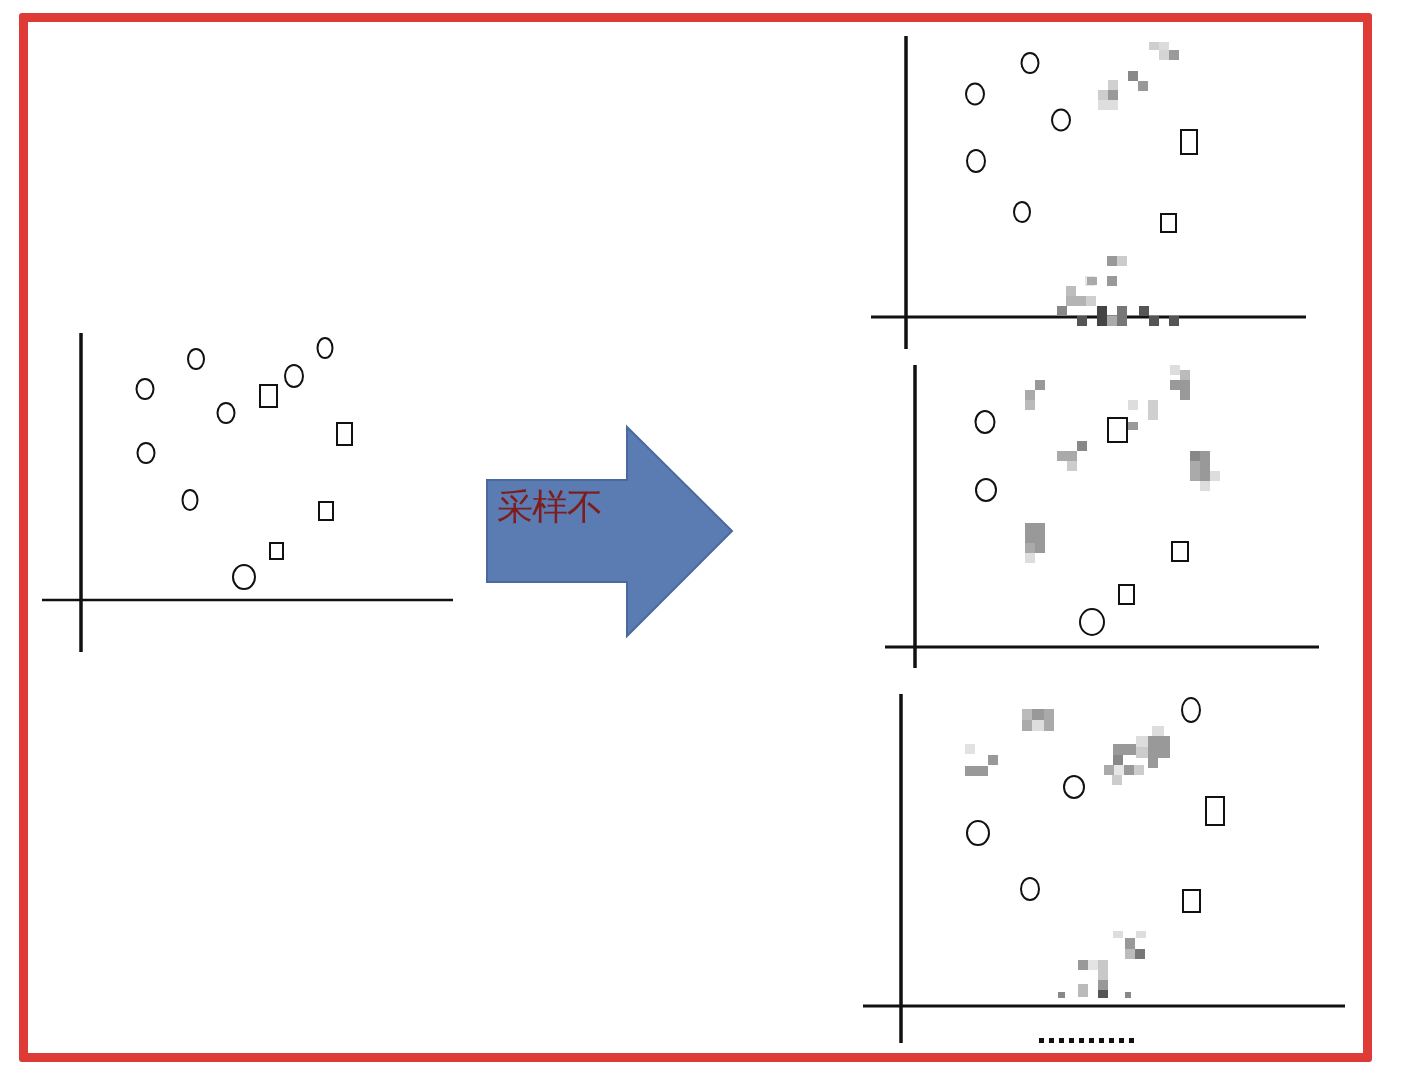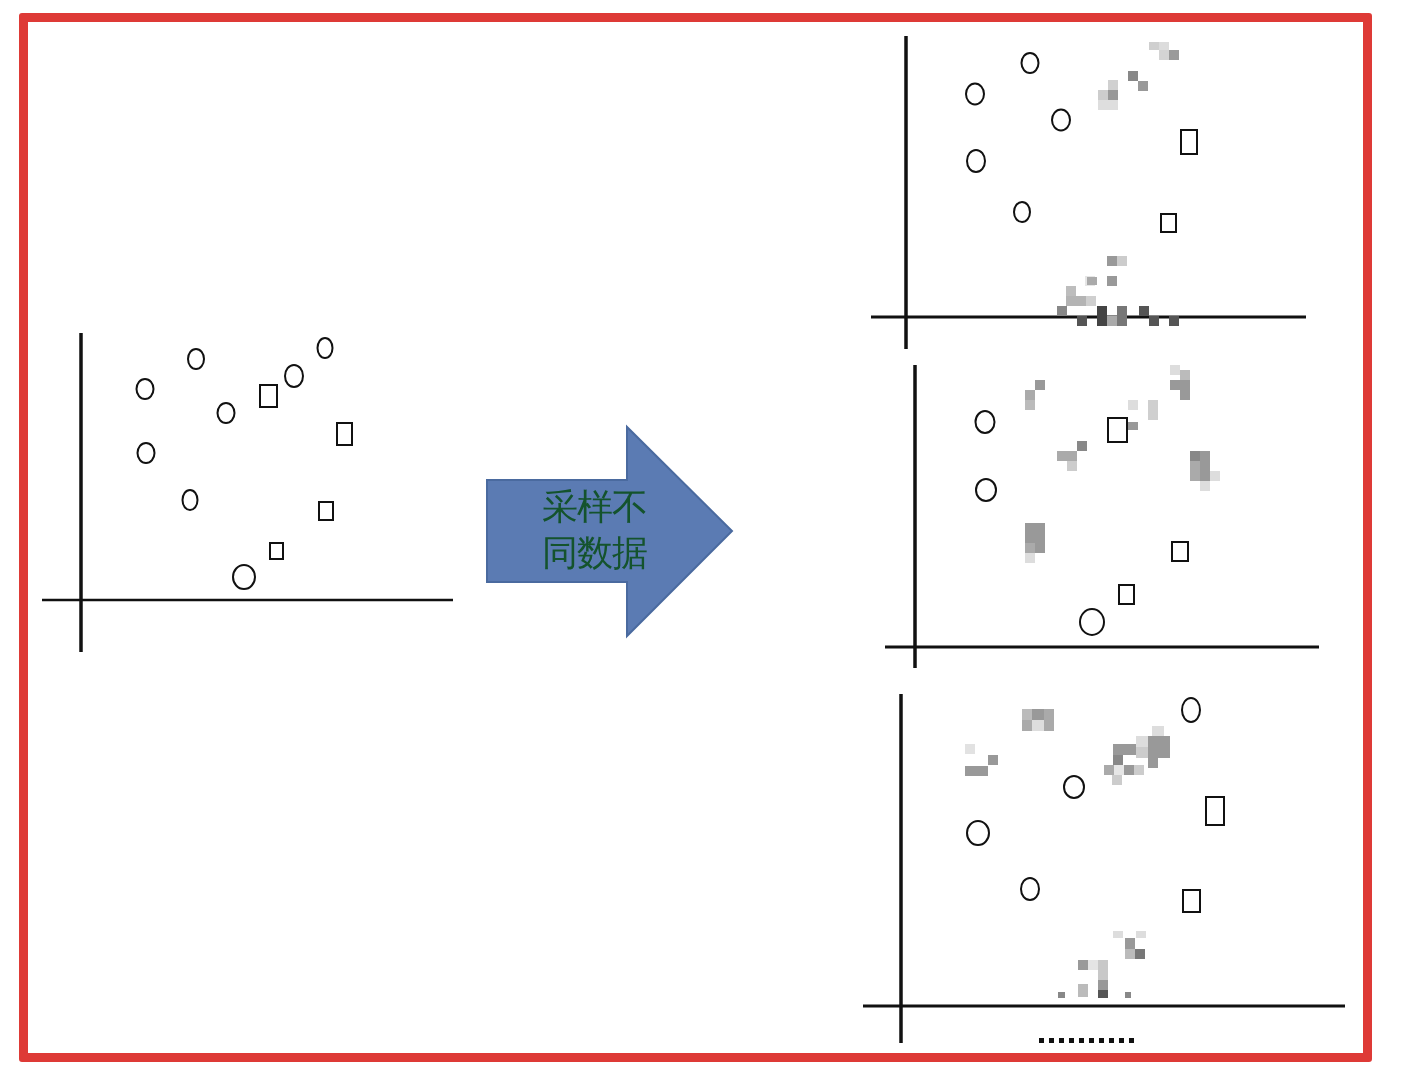--- a/index.html
+++ b/index.html
@@ -1,19 +1,19 @@
 <!DOCTYPE html>
 <html><head>
 <meta charset="utf-8">
 <style>
   html, body { margin: 0; padding: 0; background: #ffffff; }
   body { width: 1405px; height: 1080px; position: relative; overflow: hidden; font-family: "DejaVu Sans", sans-serif; }
   .frame { position: absolute; left: 19px; top: 13px; width: 1335px; height: 1031px; border: 9px solid #de3a36; border-radius: 3px; }
   svg.canvas { position: absolute; left: 0; top: 0; }
-  .arrow-label { position: absolute; left: 497px; top: 484px; width: 150px; color: #14532d; font-family: "DejaVu Sans", sans-serif; font-size: 36px; line-height: 46px; text-align: right; letter-spacing: -1px; }
+  .arrow-label { position: absolute; left: 497px; top: 484px; width: 150px; color: #7f1d1d; font-family: "DejaVu Sans", sans-serif; font-size: 36px; line-height: 46px; text-align: left; letter-spacing: -1px; }
   .arrow-label span { display: block; }
 </style>
 </head>
 <body>
 
 <div class="frame"></div>
 
 <svg class="canvas" width="1405" height="1080" viewBox="0 0 1405 1080">
 
   <g stroke="#111" fill="none">
@@ -198,14 +198,13 @@
       <rect x="1099" y="1038" width="5" height="5"></rect>
       <rect x="1109" y="1038" width="5" height="5"></rect>
       <rect x="1119" y="1038" width="5" height="5"></rect>
       <rect x="1129" y="1038" width="5" height="5"></rect>
     </g>
   </g>
 </svg>
 
 <div class="arrow-label">
   <span>采样不</span>
-  <span>同数据</span>
 </div>
 
 </body></html>

